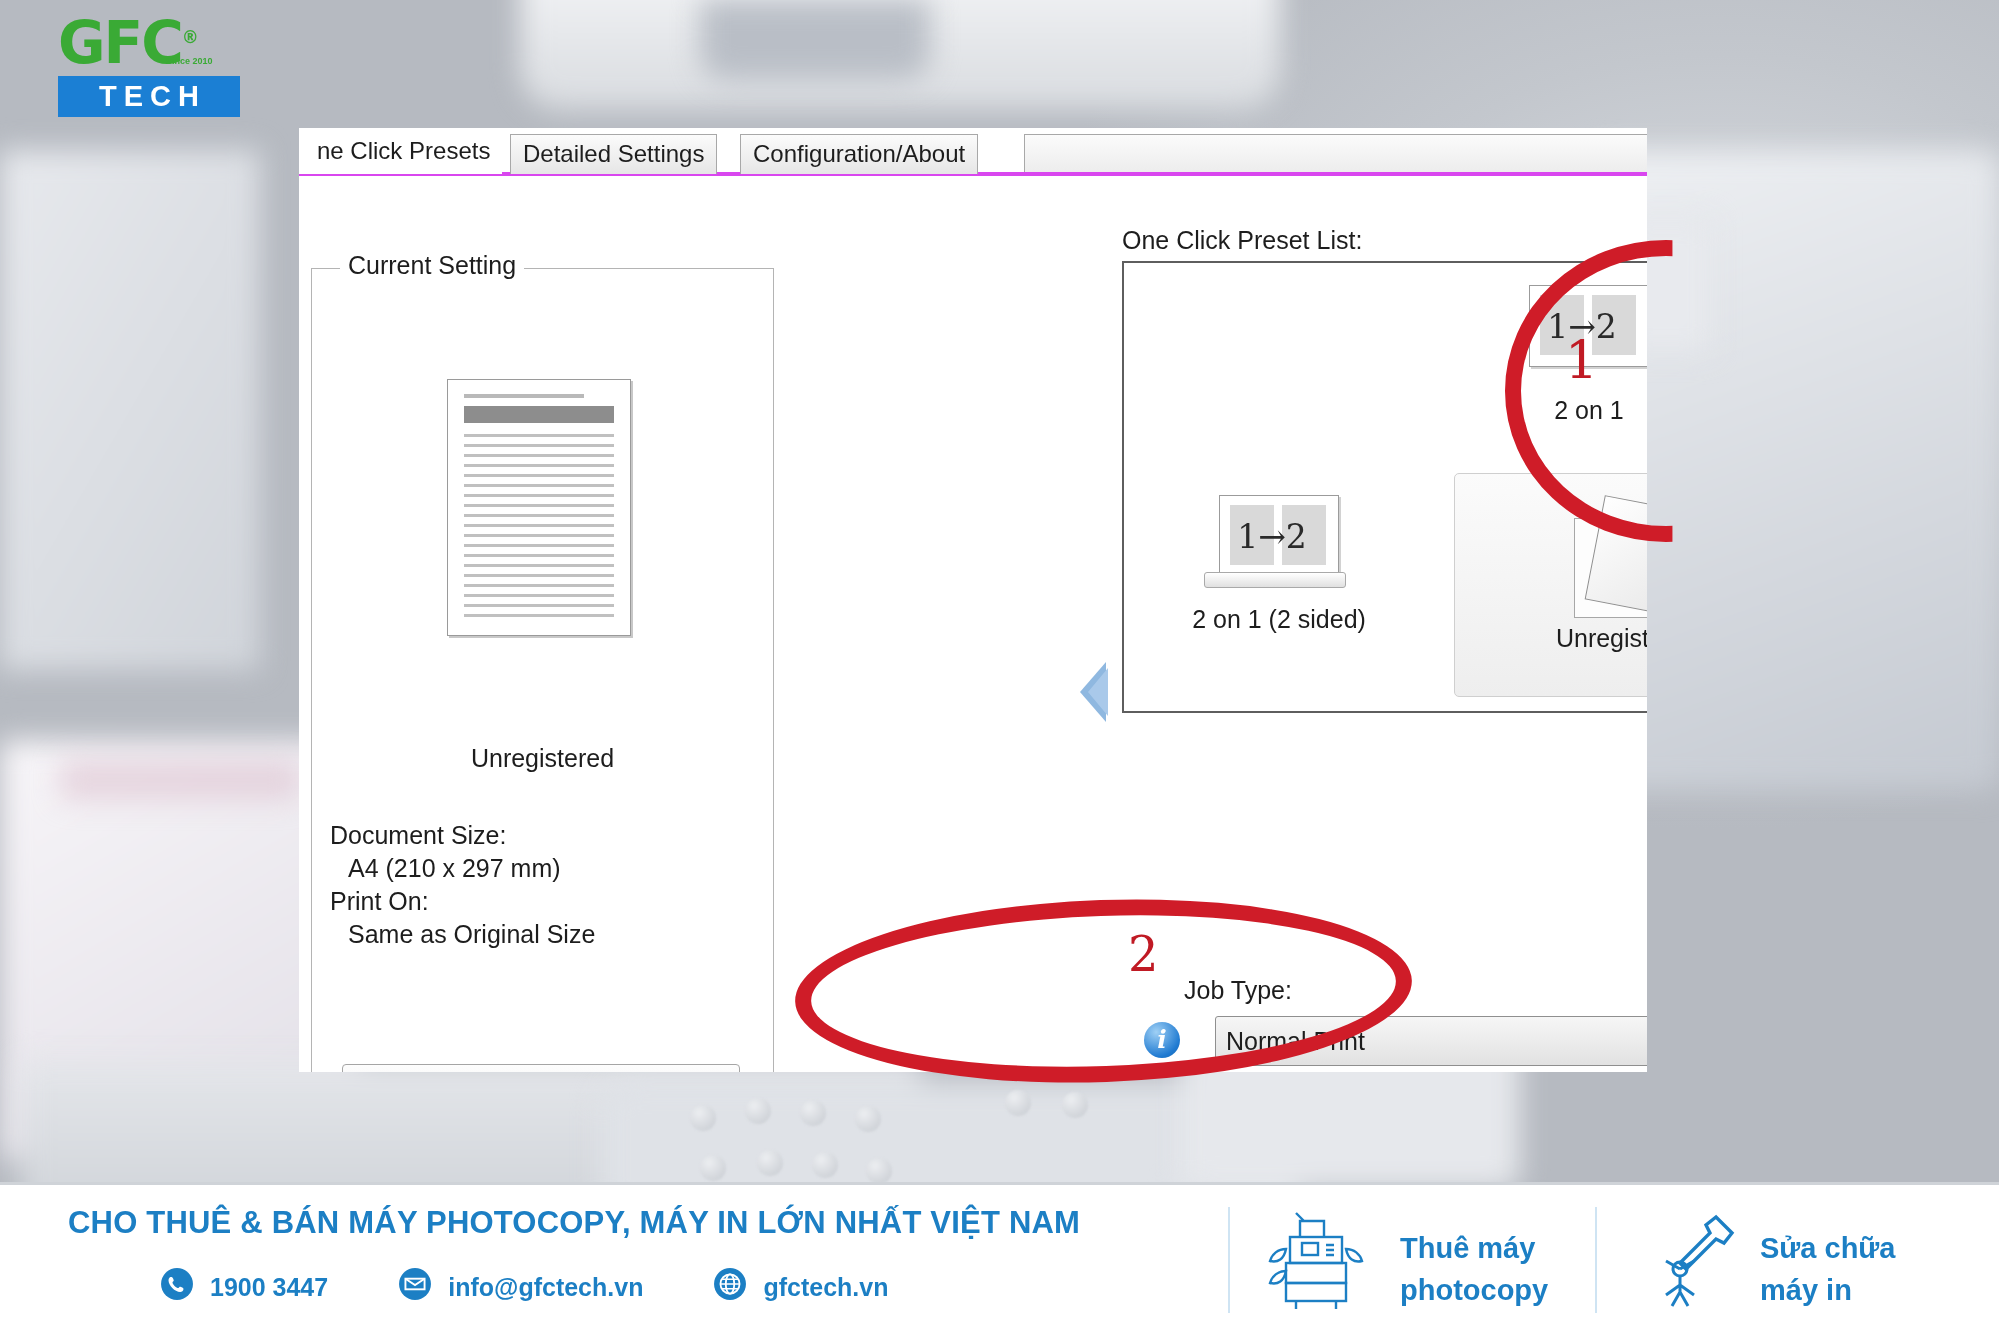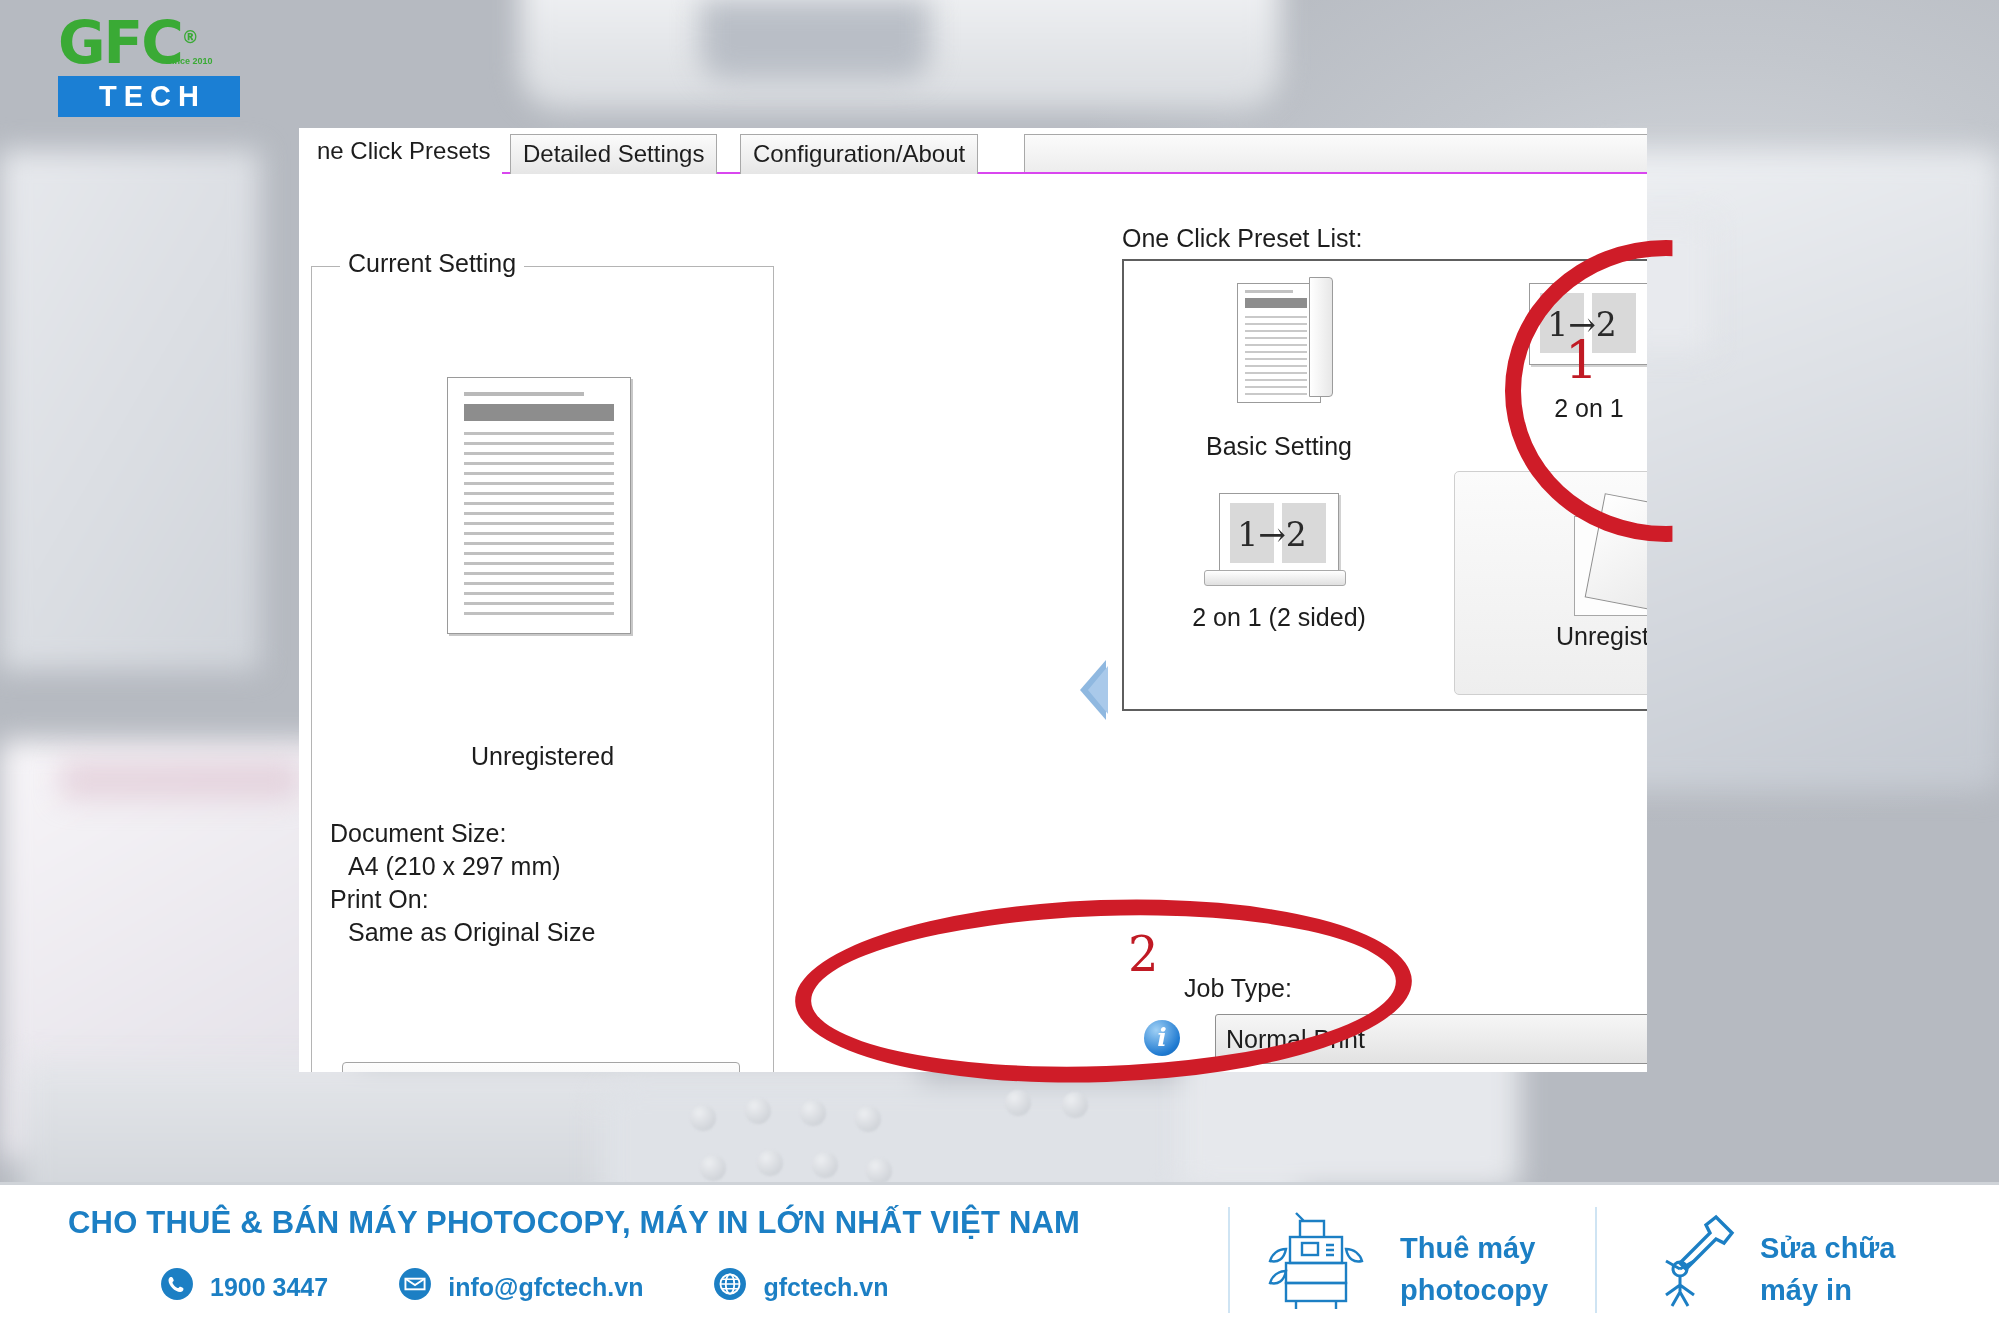--- a/index.html
+++ b/index.html
@@ -34,21 +34,21 @@
   #logo .gfc{font-family:"DejaVu Sans", sans-serif;font-weight:bold;font-size:58px;color:#3aaa35;letter-spacing:-2px;line-height:1;}
   #logo .reg{font-size:17px;vertical-align:super;}
   #logo .since{position:absolute;left:108px;top:42px;font-size:9px;color:#3aaa35;font-weight:bold;}
   #logo .tech{margin-top:4px;background:#1b7fd4;color:#fff;font-weight:bold;font-size:29px;
     letter-spacing:7px;text-align:center;padding:4px 0 4px 7px;width:175px;}
 
   
   #dialog{position:absolute;left:299px;top:128px;width:1348px;height:944px;
           background:#ffffff;overflow:hidden;}
   #dlg-body{position:absolute;left:0;top:44px;right:0;bottom:0;background:#fff;
-            border-top:2px solid #d946ef;}
+            border-top:4px solid #d946ef;}
 
   
   #tabstrip{position:absolute;left:4px;top:0;width:100%;height:46px;background:transparent;}
   .tab{position:absolute;top:6px;height:40px;line-height:38px;padding:0 12px;
        font-size:24px;color:#1d1d1d;box-sizing:border-box;white-space:nowrap;}
   .tab.active{top:2px;height:44px;line-height:42px;background:#fff;border:none;z-index:3;left:-8px;}
   .tab.inactive{background:linear-gradient(180deg,#fbfbfb,#e6e6e6);
        border:1px solid #a8a8a8;border-bottom:none;z-index:2;}
   #tab-detailed{left:207px;}
   #tab-config{left:437px;}
@@ -240,40 +240,20 @@
 
       <div id="setting-btn">Setting S...</div>
     </div>
 
     <div id="left-arrow"></div>
     <div id="left-arrow-in"></div>
 
     <div id="preset-label">One Click Preset List:</div>
     <div id="preset-list">
 
-      <div class="preset" id="preset-basic">
-        <div class="icon-doc">
-          <div class="curl"></div>
-            <div class="h"></div>
-            <div class="bar"></div>
-          <div class="ln" style="top:32px"></div>
-            <div class="ln" style="top:39px"></div>
-          <div class="ln" style="top:46px"></div>
-            <div class="ln" style="top:53px"></div>
-          <div class="ln" style="top:60px"></div>
-            <div class="ln" style="top:67px"></div>
-          <div class="ln" style="top:74px"></div>
-            <div class="ln" style="top:81px"></div>
-          <div class="ln" style="top:88px"></div>
-            <div class="ln" style="top:95px"></div>
-          <div class="ln" style="top:102px"></div>
-            <div class="ln" style="top:109px"></div>
-        </div>
-        <div class="plabel">Basic Setting</div>
-      </div>
 
       <div class="preset" id="preset-2on1">
         <div class="icon-2on1">
           <div class="pg pgL"></div>
             <div class="pg pgR"></div>
             <div class="txt">1→2</div>
         </div>
         <div class="plabel">2 on 1</div>
       </div>
 

